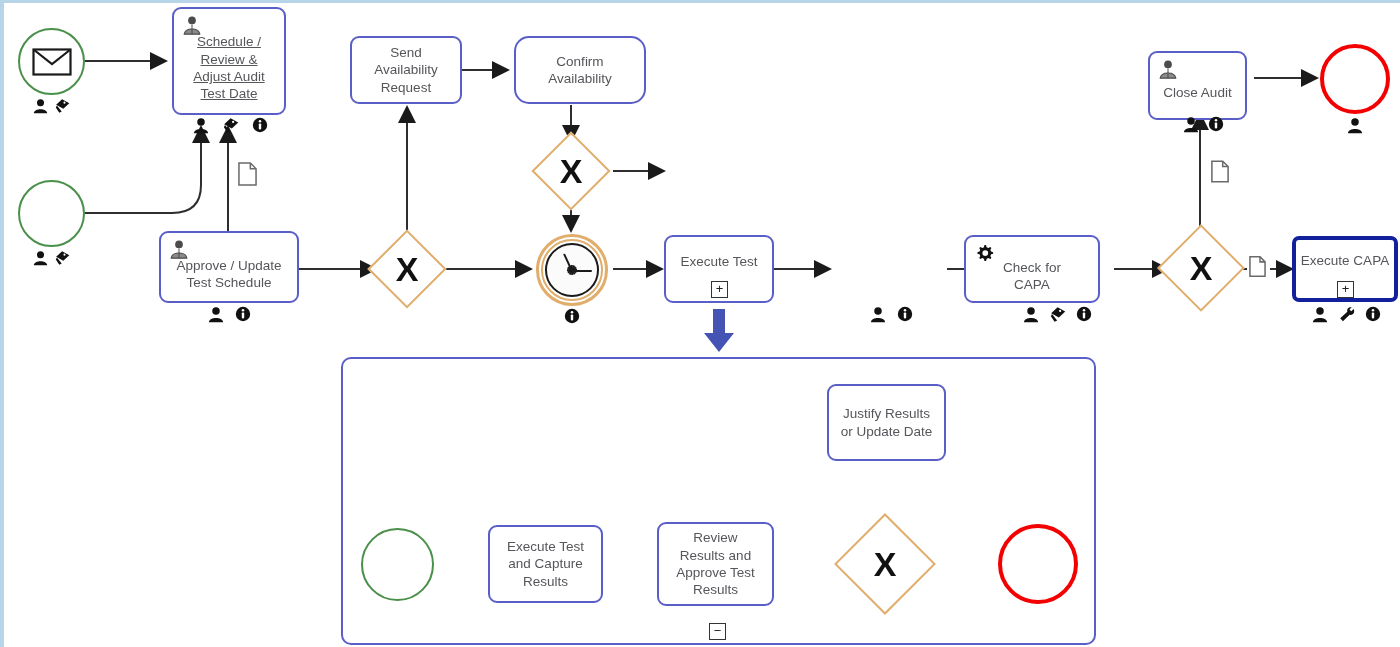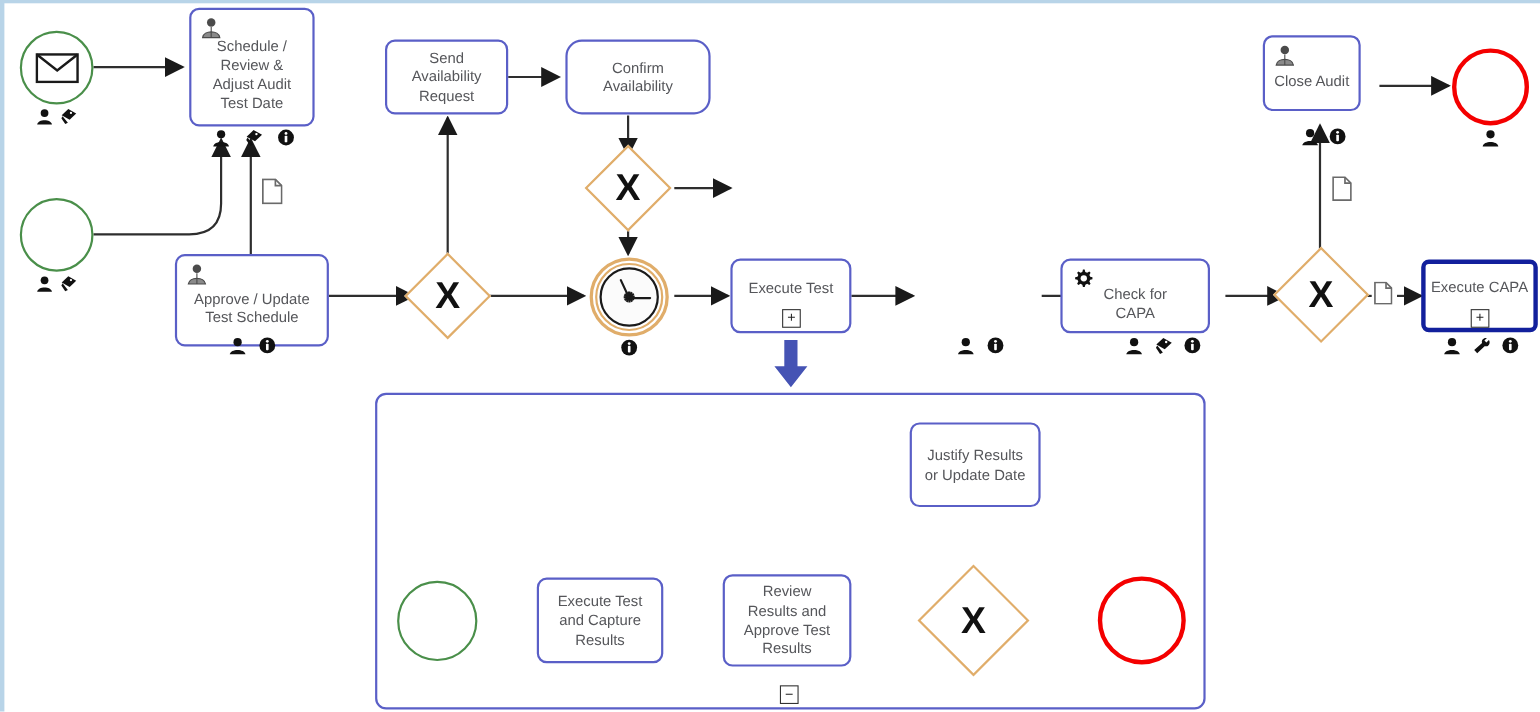--- a/index.html
+++ b/index.html
@@ -197,21 +197,21 @@
       <circle cx="12.5" cy="5.8" r="1.3" fill="#fff"></circle>
     </svg>
   </div>
 
   <div class="node task has-top-icon" style="left:168px;top:4px;width:114px;height:108px;">
     <svg class="typeicon" width="22" height="22" viewBox="0 0 24 24">
       <circle cx="12" cy="7" r="4.2" fill="#4b4b4b"></circle>
       <path d="M3.5,22 C4.5,14.5 19.5,14.5 20.5,22 Z" fill="#8a8a8a" stroke="#4b4b4b" stroke-width="1.2"></path>
       <path d="M12,11.4 L12,22" stroke="#4b4b4b" stroke-width="1.1"></path>
     </svg>
-    <span class="lbl" style="white-space:pre-line;">Schedule /
+    <span class="lbl" style="white-space:pre-line;text-decoration:underline;">Schedule /
 Review &amp;
 Adjust Audit
 Test Date</span>
   </div>
   <div class="markers" style="left:176px;top:112px;width:100px;height:20px;gap:12px;">
     <svg class="mk" width="18" height="17" viewBox="0 0 20 20">
       <circle cx="10" cy="6" r="4.4" fill="#111"></circle>
         <path d="M1.6,19 C2.4,12.6 17.6,12.6 18.4,19 Z" fill="#111"></path>
     </svg>
     <svg class="mk" width="18" height="17" viewBox="0 0 20 20">
@@ -224,21 +224,21 @@
       <circle cx="10" cy="5.4" r="1.6" fill="#fff"></circle>
       <rect x="8.5" y="8" width="3" height="7.5" rx="1" fill="#fff"></rect>
     </svg>
   </div>
 
   <svg class="dataobj" style="left:234px;top:159px;" width="19" height="24" viewBox="0 0 20 25">
     <path d="M1,1 L13,1 L19,7 L19,24 L1,24 Z" fill="#fff" stroke="#6a6a6a" stroke-width="1.6"></path>
     <path d="M13,1 L13,7 L19,7" fill="none" stroke="#6a6a6a" stroke-width="1.6"></path>
   </svg>
 
-  <div class="node task has-top-icon" style="left:155px;top:228px;width:140px;height:84px;">
+  <div class="node task has-top-icon" style="left:155px;top:228px;width:140px;height:72px;">
     <svg class="typeicon" width="22" height="22" viewBox="0 0 24 24">
       <circle cx="12" cy="7" r="4.2" fill="#4b4b4b"></circle>
       <path d="M3.5,22 C4.5,14.5 19.5,14.5 20.5,22 Z" fill="#8a8a8a" stroke="#4b4b4b" stroke-width="1.2"></path>
       <path d="M12,11.4 L12,22" stroke="#4b4b4b" stroke-width="1.1"></path>
     </svg>
     <span class="lbl" style="white-space:pre-line;">Approve / Update
 Test Schedule</span>
   </div>
   <div class="markers" style="left:185px;top:301px;width:80px;height:20px;gap:10px;">
     <svg class="mk" width="18" height="17" viewBox="0 0 20 20">
@@ -403,21 +403,21 @@
       <circle cx="10" cy="5.4" r="1.6" fill="#fff"></circle>
       <rect x="8.5" y="8" width="3" height="7.5" rx="1" fill="#fff"></rect>
     </svg>
   </div>
 
   <svg class="dataobj" style="left:1207px;top:157px;" width="18" height="23" viewBox="0 0 20 25">
     <path d="M1,1 L13,1 L19,7 L19,24 L1,24 Z" fill="#fff" stroke="#6a6a6a" stroke-width="1.7"></path>
     <path d="M13,1 L13,7 L19,7" fill="none" stroke="#6a6a6a" stroke-width="1.7"></path>
   </svg>
 
-  <div class="node task has-top-icon" style="left:1144px;top:29px;width:89px;height:69px;">
+  <div class="node task has-top-icon" style="left:1144px;top:48px;width:99px;height:69px;">
     <svg class="typeicon" width="22" height="22" viewBox="0 0 24 24">
       <circle cx="12" cy="7" r="4.2" fill="#4b4b4b"></circle>
       <path d="M3.5,22 C4.5,14.5 19.5,14.5 20.5,22 Z" fill="#8a8a8a" stroke="#4b4b4b" stroke-width="1.2"></path>
       <path d="M12,11.4 L12,22" stroke="#4b4b4b" stroke-width="1.1"></path>
     </svg>
     <span class="lbl" style="white-space:pre-line;">Close Audit</span>
   </div>
   <div class="markers" style="left:1165px;top:111px;width:68px;height:20px;gap:8px;">
     <svg class="mk" width="18" height="17" viewBox="0 0 20 20">
       <circle cx="10" cy="6" r="4.4" fill="#111"></circle>

